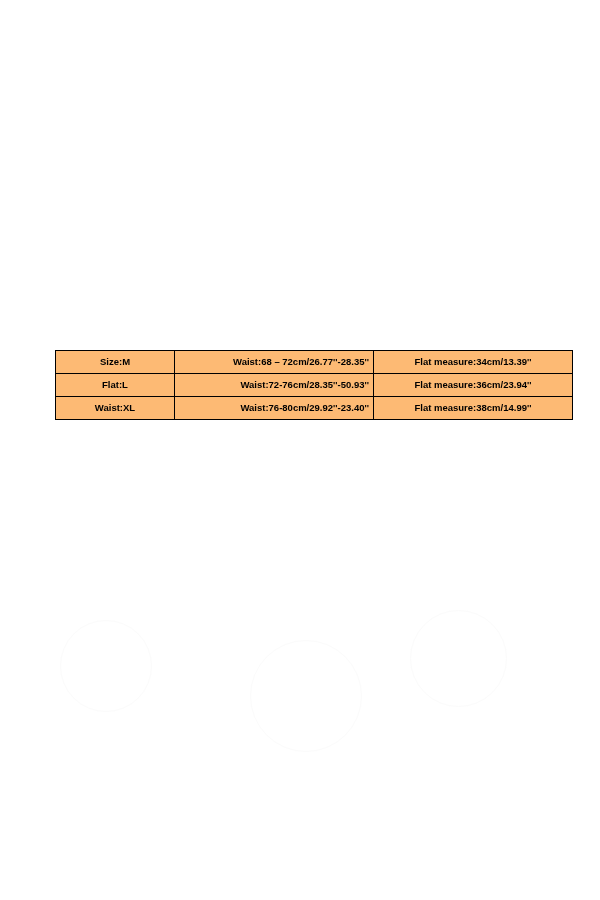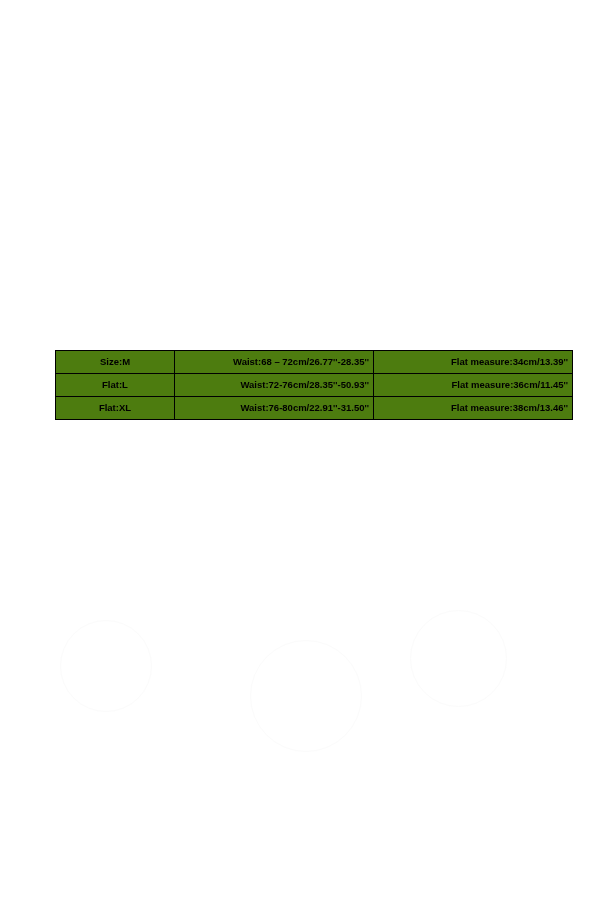--- a/index.html
+++ b/index.html
@@ -39,21 +39,21 @@
     position: absolute;
     left: 55px;
     top: 350px;
     width: 490px;
   }
 
   table.size-table {
     border-collapse: collapse;
     width: 490px;
     table-layout: fixed;
-    background: #4d7c0f;
+    background: #fdba74;
   }
 
   table.size-table td {
     border: 1px solid #000000;
     height: 22px;
     padding: 0 4px;
     font-size: 9.5px;
     font-weight: bold;
     color: #000000;
     line-height: 1.1;
@@ -66,21 +66,21 @@
     width: 110px;
     text-align: center;
   }
   td.col-waist {
     width: 190px;
     text-align: right;
     padding-left: 14px;
   }
   td.col-flat {
     width: 190px;
-    text-align: right;
+    text-align: center;
     padding-left: 32px;
   }
 </style>
 </head>
 <body>
 
 <div class="page">
 
   <div class="wm wm1"></div>
   <div class="wm wm2"></div>
@@ -90,24 +90,24 @@
     <table class="size-table">
       <tbody>
         <tr>
           <td class="col-size">Size:M</td>
           <td class="col-waist">Waist:68 – 72cm/26.77''-28.35''</td>
           <td class="col-flat">Flat measure:34cm/13.39''</td>
         </tr>
         <tr>
           <td class="col-size">Flat:L</td>
           <td class="col-waist">Waist:72-76cm/28.35''-50.93''</td>
-          <td class="col-flat">Flat measure:36cm/11.45''</td>
+          <td class="col-flat">Flat measure:36cm/23.94''</td>
         </tr>
         <tr>
-          <td class="col-size">Flat:XL</td>
-          <td class="col-waist">Waist:76-80cm/22.91''-31.50''</td>
-          <td class="col-flat">Flat measure:38cm/13.46''</td>
+          <td class="col-size">Waist:XL</td>
+          <td class="col-waist">Waist:76-80cm/29.92''-23.40''</td>
+          <td class="col-flat">Flat measure:38cm/14.99''</td>
         </tr>
       </tbody>
     </table>
   </div>
 
 </div>
 
 </body></html>

